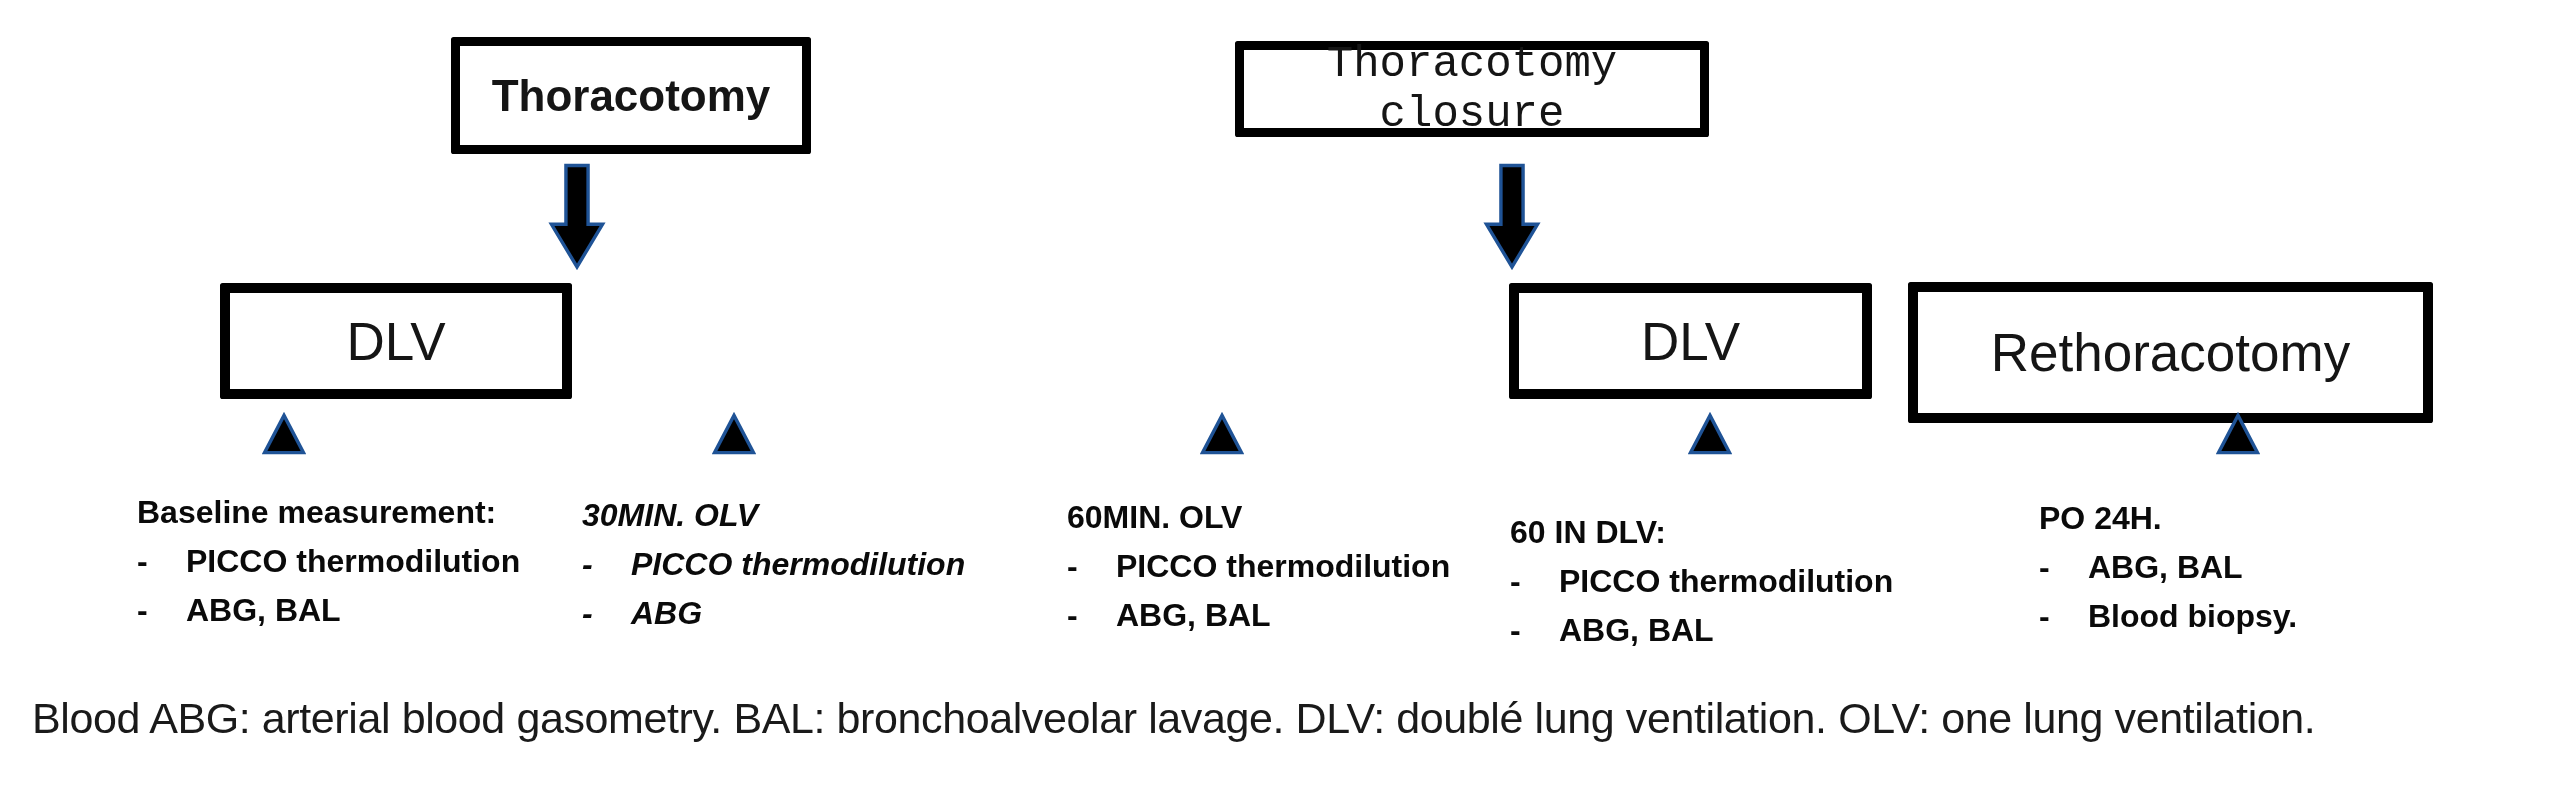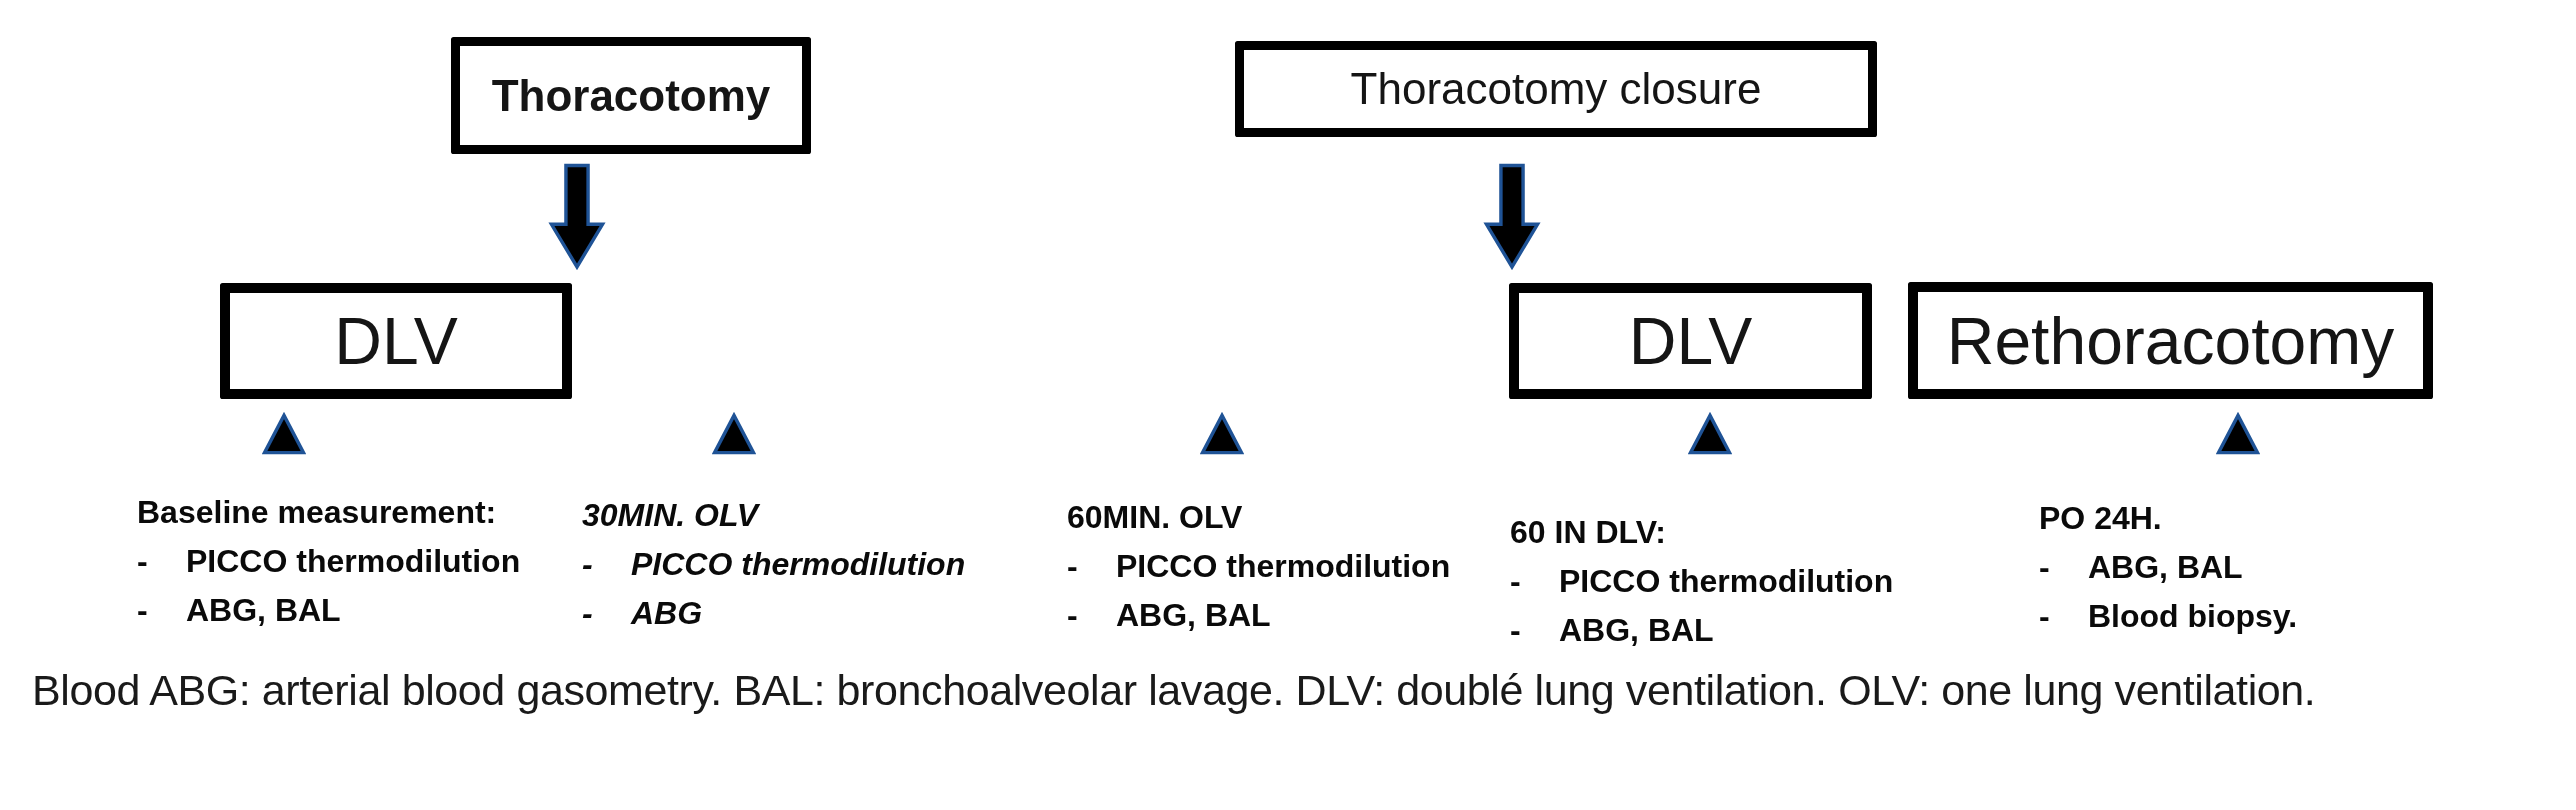--- a/index.html
+++ b/index.html
@@ -15,65 +15,65 @@
     position:absolute;
     box-sizing:border-box;
     border:9.4px solid #000;
     border-radius:2.6px;
     background:#fff;
     display:flex;align-items:center;justify-content:center;
     text-align:center;
     color:#151515;
   }
   .box.top{font-size:44px;}
-  .box.mid{font-size:66px;border-width:10.2px;}
+  .box.mid{font-size:53px;border-width:10.2px;}
   .arrow{position:absolute;width:58px;height:109px;}
   .tri{position:absolute;width:44px;height:44px;}
   .note{
     position:absolute;
     font-size:32px;font-weight:bold;color:#0a0a0a;
     line-height:49px;
     white-space:nowrap;
   }
   .note-heading{white-space:nowrap;}
   .note-item{display:flex;}
   .note-item .dash{width:49px;flex:0 0 auto;}
   .caption{
     position:absolute;left:32px;top:659px;
     font-size:43px;line-height:63px;color:#1a1a1a;
     letter-spacing:-0.4px;
   }
-  .caption div{white-space:nowrap;}
+  .caption div{white-space:nowrap;margin-top:28px;}
 </style>
 </head>
 <body>
 
 <div id="stage">
 
   <div class="box top" style="left:451px;top:37px;width:360px;height:117px;font-weight:bold;">
     <span>Thoracotomy</span>
   </div>
-  <div class="box top" style="left:1235px;top:41px;width:642px;height:96px;">
+  <div class="box top" style="left:1235px;top:41px;width:474px;height:96px;font-family:Liberation Mono, monospace;">
     <span>Thoracotomy closure</span>
   </div>
 
   <svg class="arrow" style="left:548px;top:163px;" viewBox="0 0 68 128">
     <polygon points="21,3 47,3 47,72 64,72 34,122 4,72 21,72" fill="#000000" stroke="#1f5396" stroke-width="4" stroke-linejoin="miter"></polygon>
   </svg>
   <svg class="arrow" style="left:1483px;top:163px;" viewBox="0 0 68 128">
     <polygon points="21,3 47,3 47,72 64,72 34,122 4,72 21,72" fill="#000000" stroke="#1f5396" stroke-width="4" stroke-linejoin="miter"></polygon>
   </svg>
 
   <div class="box mid" style="left:220px;top:283px;width:352px;height:116px;">
     <span>DLV</span>
   </div>
   <div class="box mid" style="left:1509px;top:283px;width:363px;height:116px;">
     <span>DLV</span>
   </div>
-  <div class="box mid" style="left:1908px;top:282px;width:525px;height:117px;">
+  <div class="box mid" style="left:1908px;top:282px;width:525px;height:141px;">
     <span>Rethoracotomy</span>
   </div>
 
   <svg class="tri" style="left:262px;top:412px;" viewBox="0 0 52 52">
     <polygon points="26,4 49,48 3,48" fill="#000000" stroke="#1f5396" stroke-width="4"></polygon>
   </svg>
   <svg class="tri" style="left:712px;top:412px;" viewBox="0 0 52 52">
     <polygon points="26,4 49,48 3,48" fill="#000000" stroke="#1f5396" stroke-width="4"></polygon>
   </svg>
   <svg class="tri" style="left:1200px;top:412px;" viewBox="0 0 52 52">

